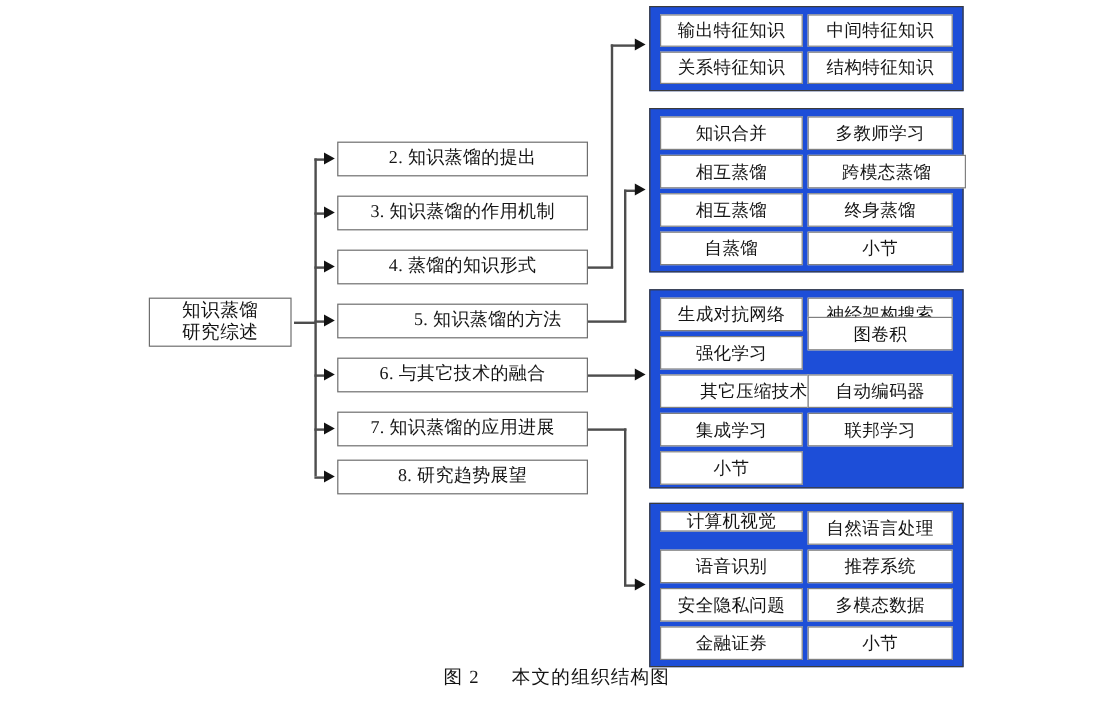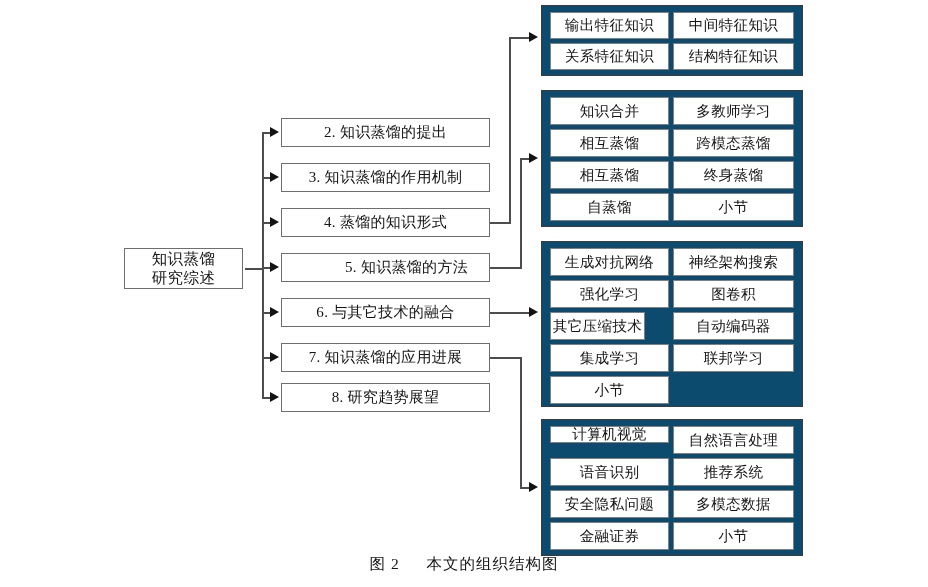--- a/index.html
+++ b/index.html
@@ -38,21 +38,21 @@
   }
   .chain-node {
     font-size: 15px;
     letter-spacing: .3px;
   }
   
   .cluster {
     position: absolute;
     box-sizing: border-box;
     border: 1.6px solid #3b3b3b;
-    background: #0c4a6e;
+    background: #1d4ed8;
   }
   .cluster-col {
     position: absolute;
     top: 6px;
     bottom: 6px;
   }
   .cell {
     position: absolute;
     box-sizing: border-box;
     border: 1.5px solid #808080;
@@ -198,55 +198,55 @@
         <span>相互蒸馏</span>
       </div>
       <div class="cell" style="left:0; top:96px; width:119px; height:28px;">
         <span>自蒸馏</span>
       </div>
     </div>
     <div class="cluster-col" style="left:131px; width:121px;">
       <div class="cell" style="left:0; top:0; width:121px; height:28px;">
         <span>多教师学习</span>
       </div>
-      <div class="cell" style="left:0; top:32px; width:121px; height:28px;">
+      <div class="cell" style="left:0; top:32px; width:132px; height:28px;">
         <span>跨模态蒸馏</span>
       </div>
       <div class="cell" style="left:0; top:64px; width:121px; height:28px;">
         <span>终身蒸馏</span>
       </div>
       <div class="cell" style="left:0; top:96px; width:121px; height:28px;">
         <span>小节</span>
       </div>
     </div>
   </div>
 
   <div class="cluster" style="left:541px; top:241px; width:262px; height:166px;">
     <div class="cluster-col" style="left:8px; width:119px;">
       <div class="cell" style="left:0; top:0; width:119px; height:28px;">
         <span>生成对抗网络</span>
       </div>
       <div class="cell" style="left:0; top:32px; width:119px; height:28px;">
         <span>强化学习</span>
       </div>
-      <div class="cell" style="left:0; top:64px; width:95px; height:28px;">
+      <div class="cell" style="left:0; top:64px; width:124px; height:28px;justify-content:flex-end;">
         <span>其它压缩技术</span>
       </div>
       <div class="cell" style="left:0; top:96px; width:119px; height:28px;">
         <span>集成学习</span>
       </div>
       <div class="cell" style="left:0; top:128px; width:119px; height:28px;">
         <span>小节</span>
       </div>
     </div>
     <div class="cluster-col" style="left:131px; width:121px;">
       <div class="cell" style="left:0; top:0; width:121px; height:28px;">
         <span>神经架构搜索</span>
       </div>
-      <div class="cell" style="left:0; top:32px; width:121px; height:28px;">
+      <div class="cell" style="left:0; top:16px; width:121px; height:28px;">
         <span>图卷积</span>
       </div>
       <div class="cell" style="left:0; top:64px; width:121px; height:28px;">
         <span>自动编码器</span>
       </div>
       <div class="cell" style="left:0; top:96px; width:121px; height:28px;">
         <span>联邦学习</span>
       </div>
     </div>
   </div>

